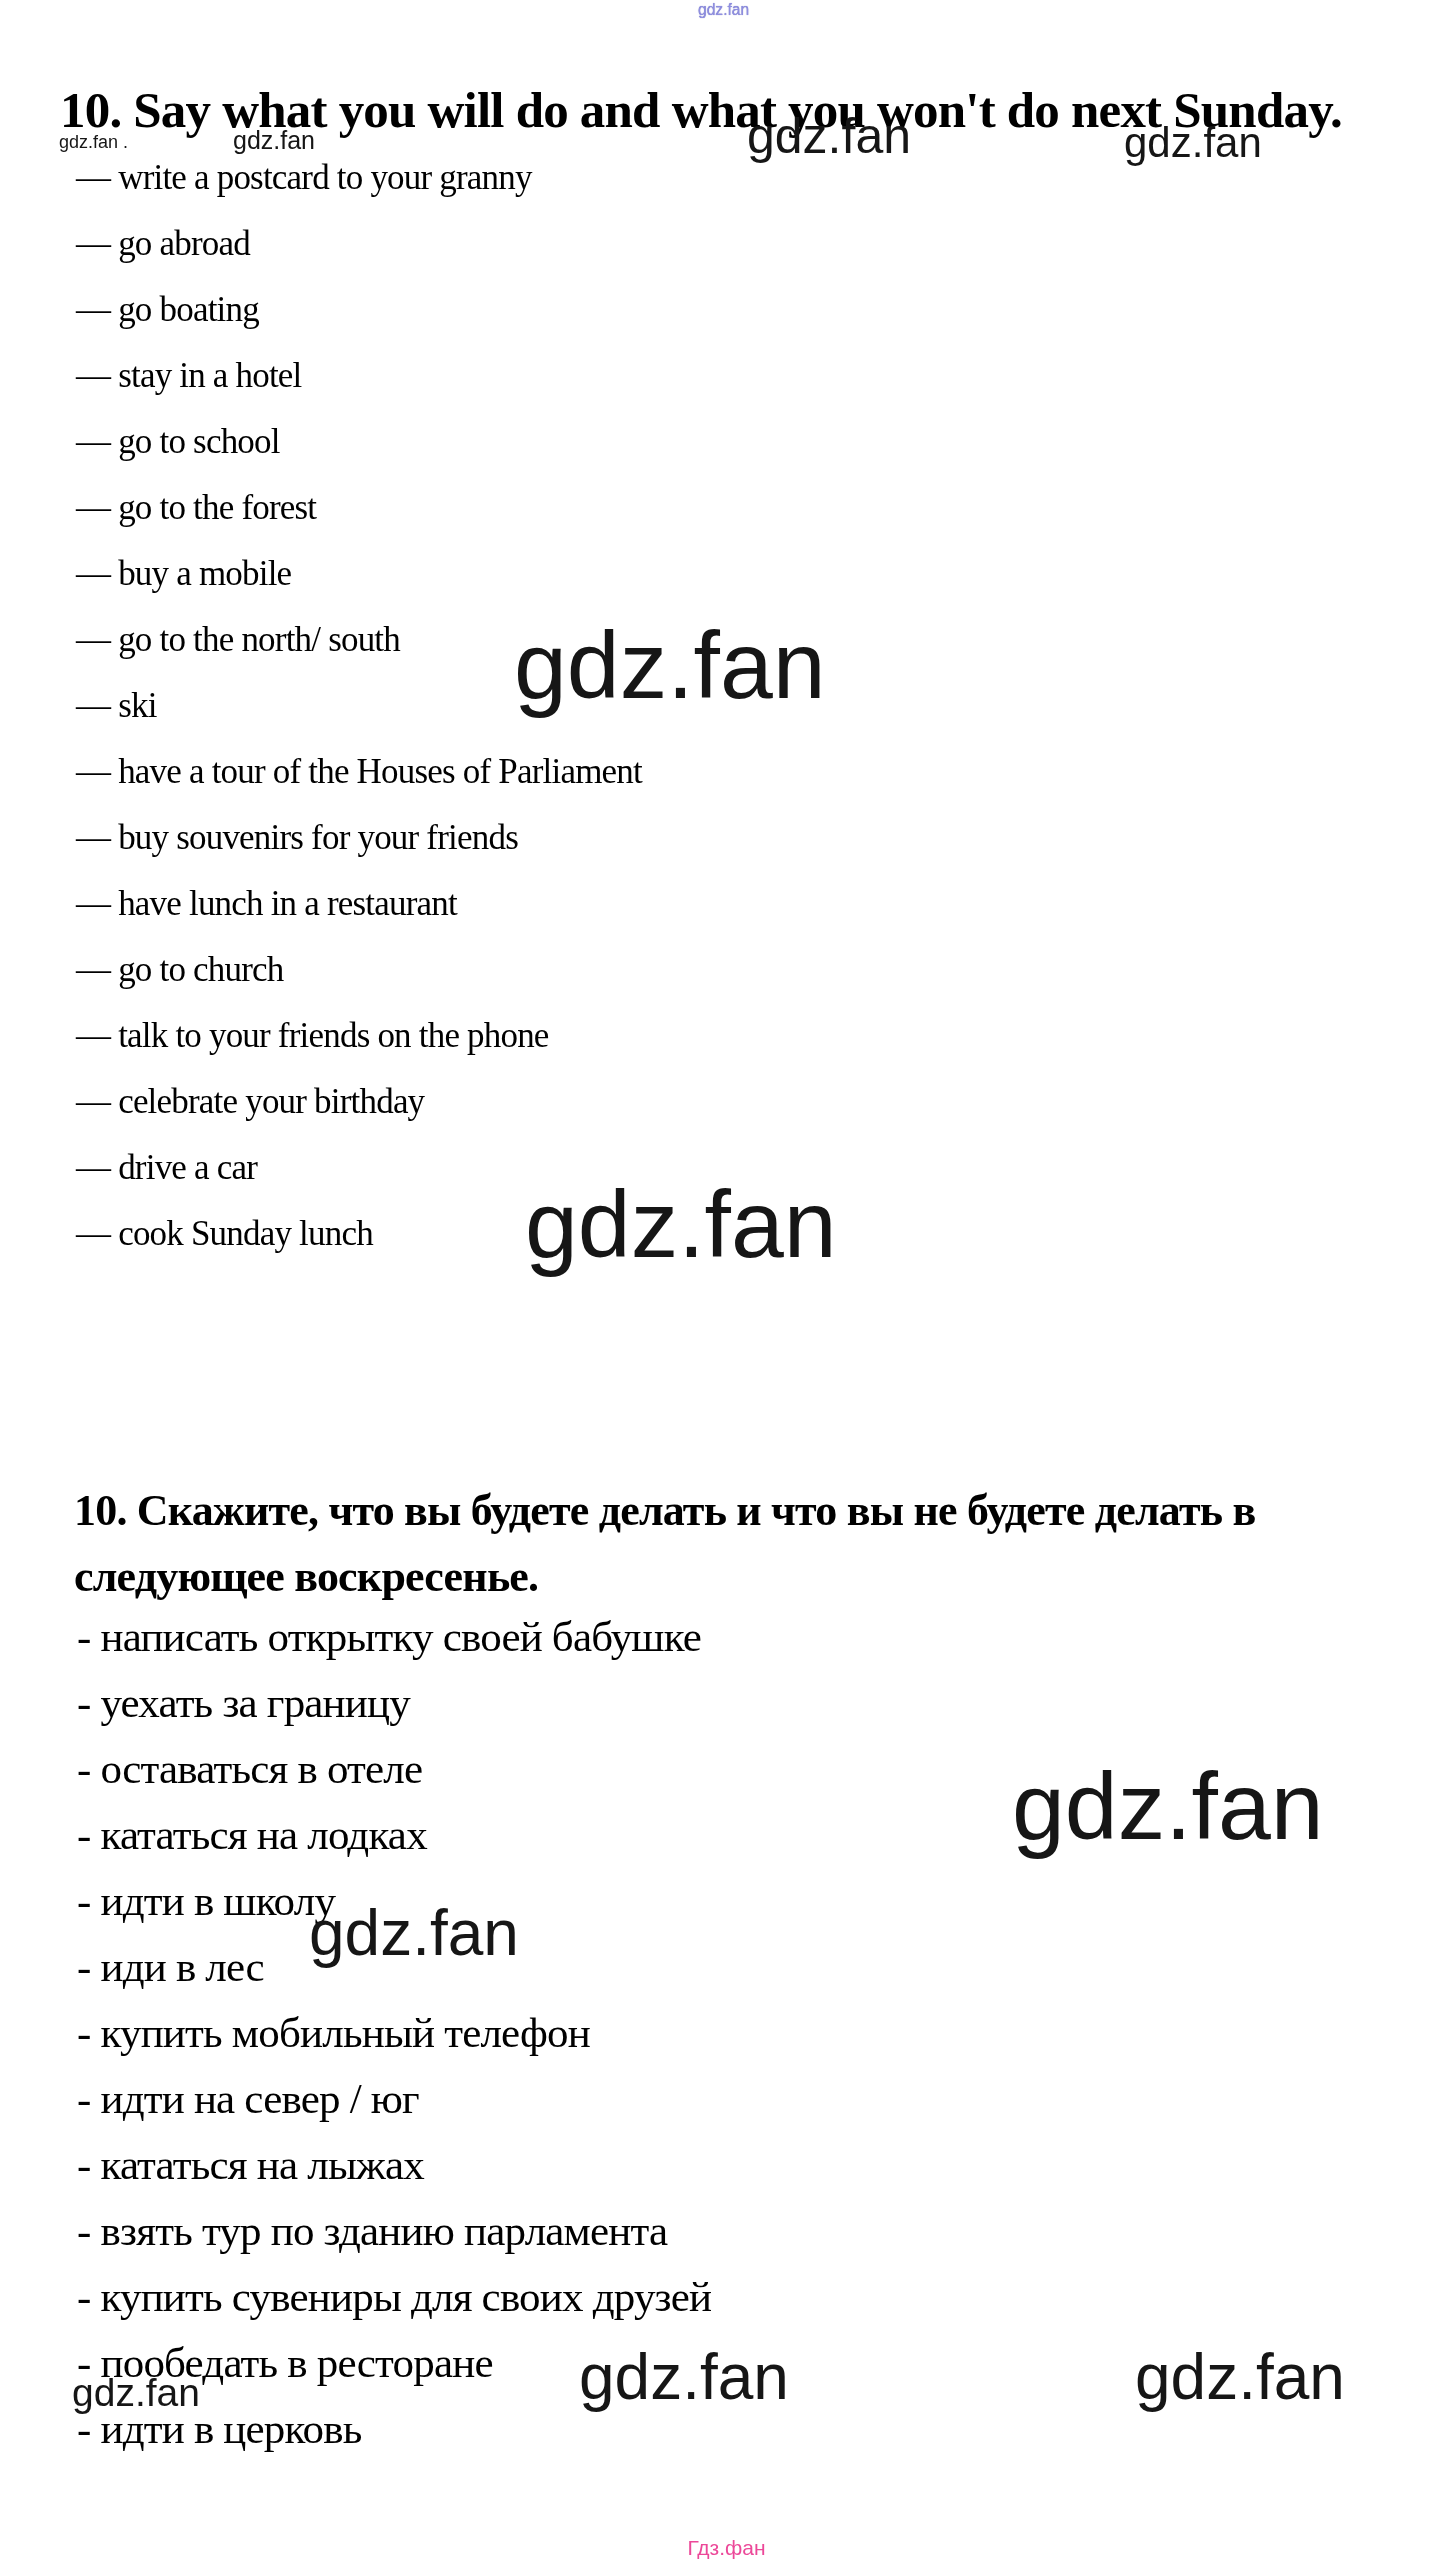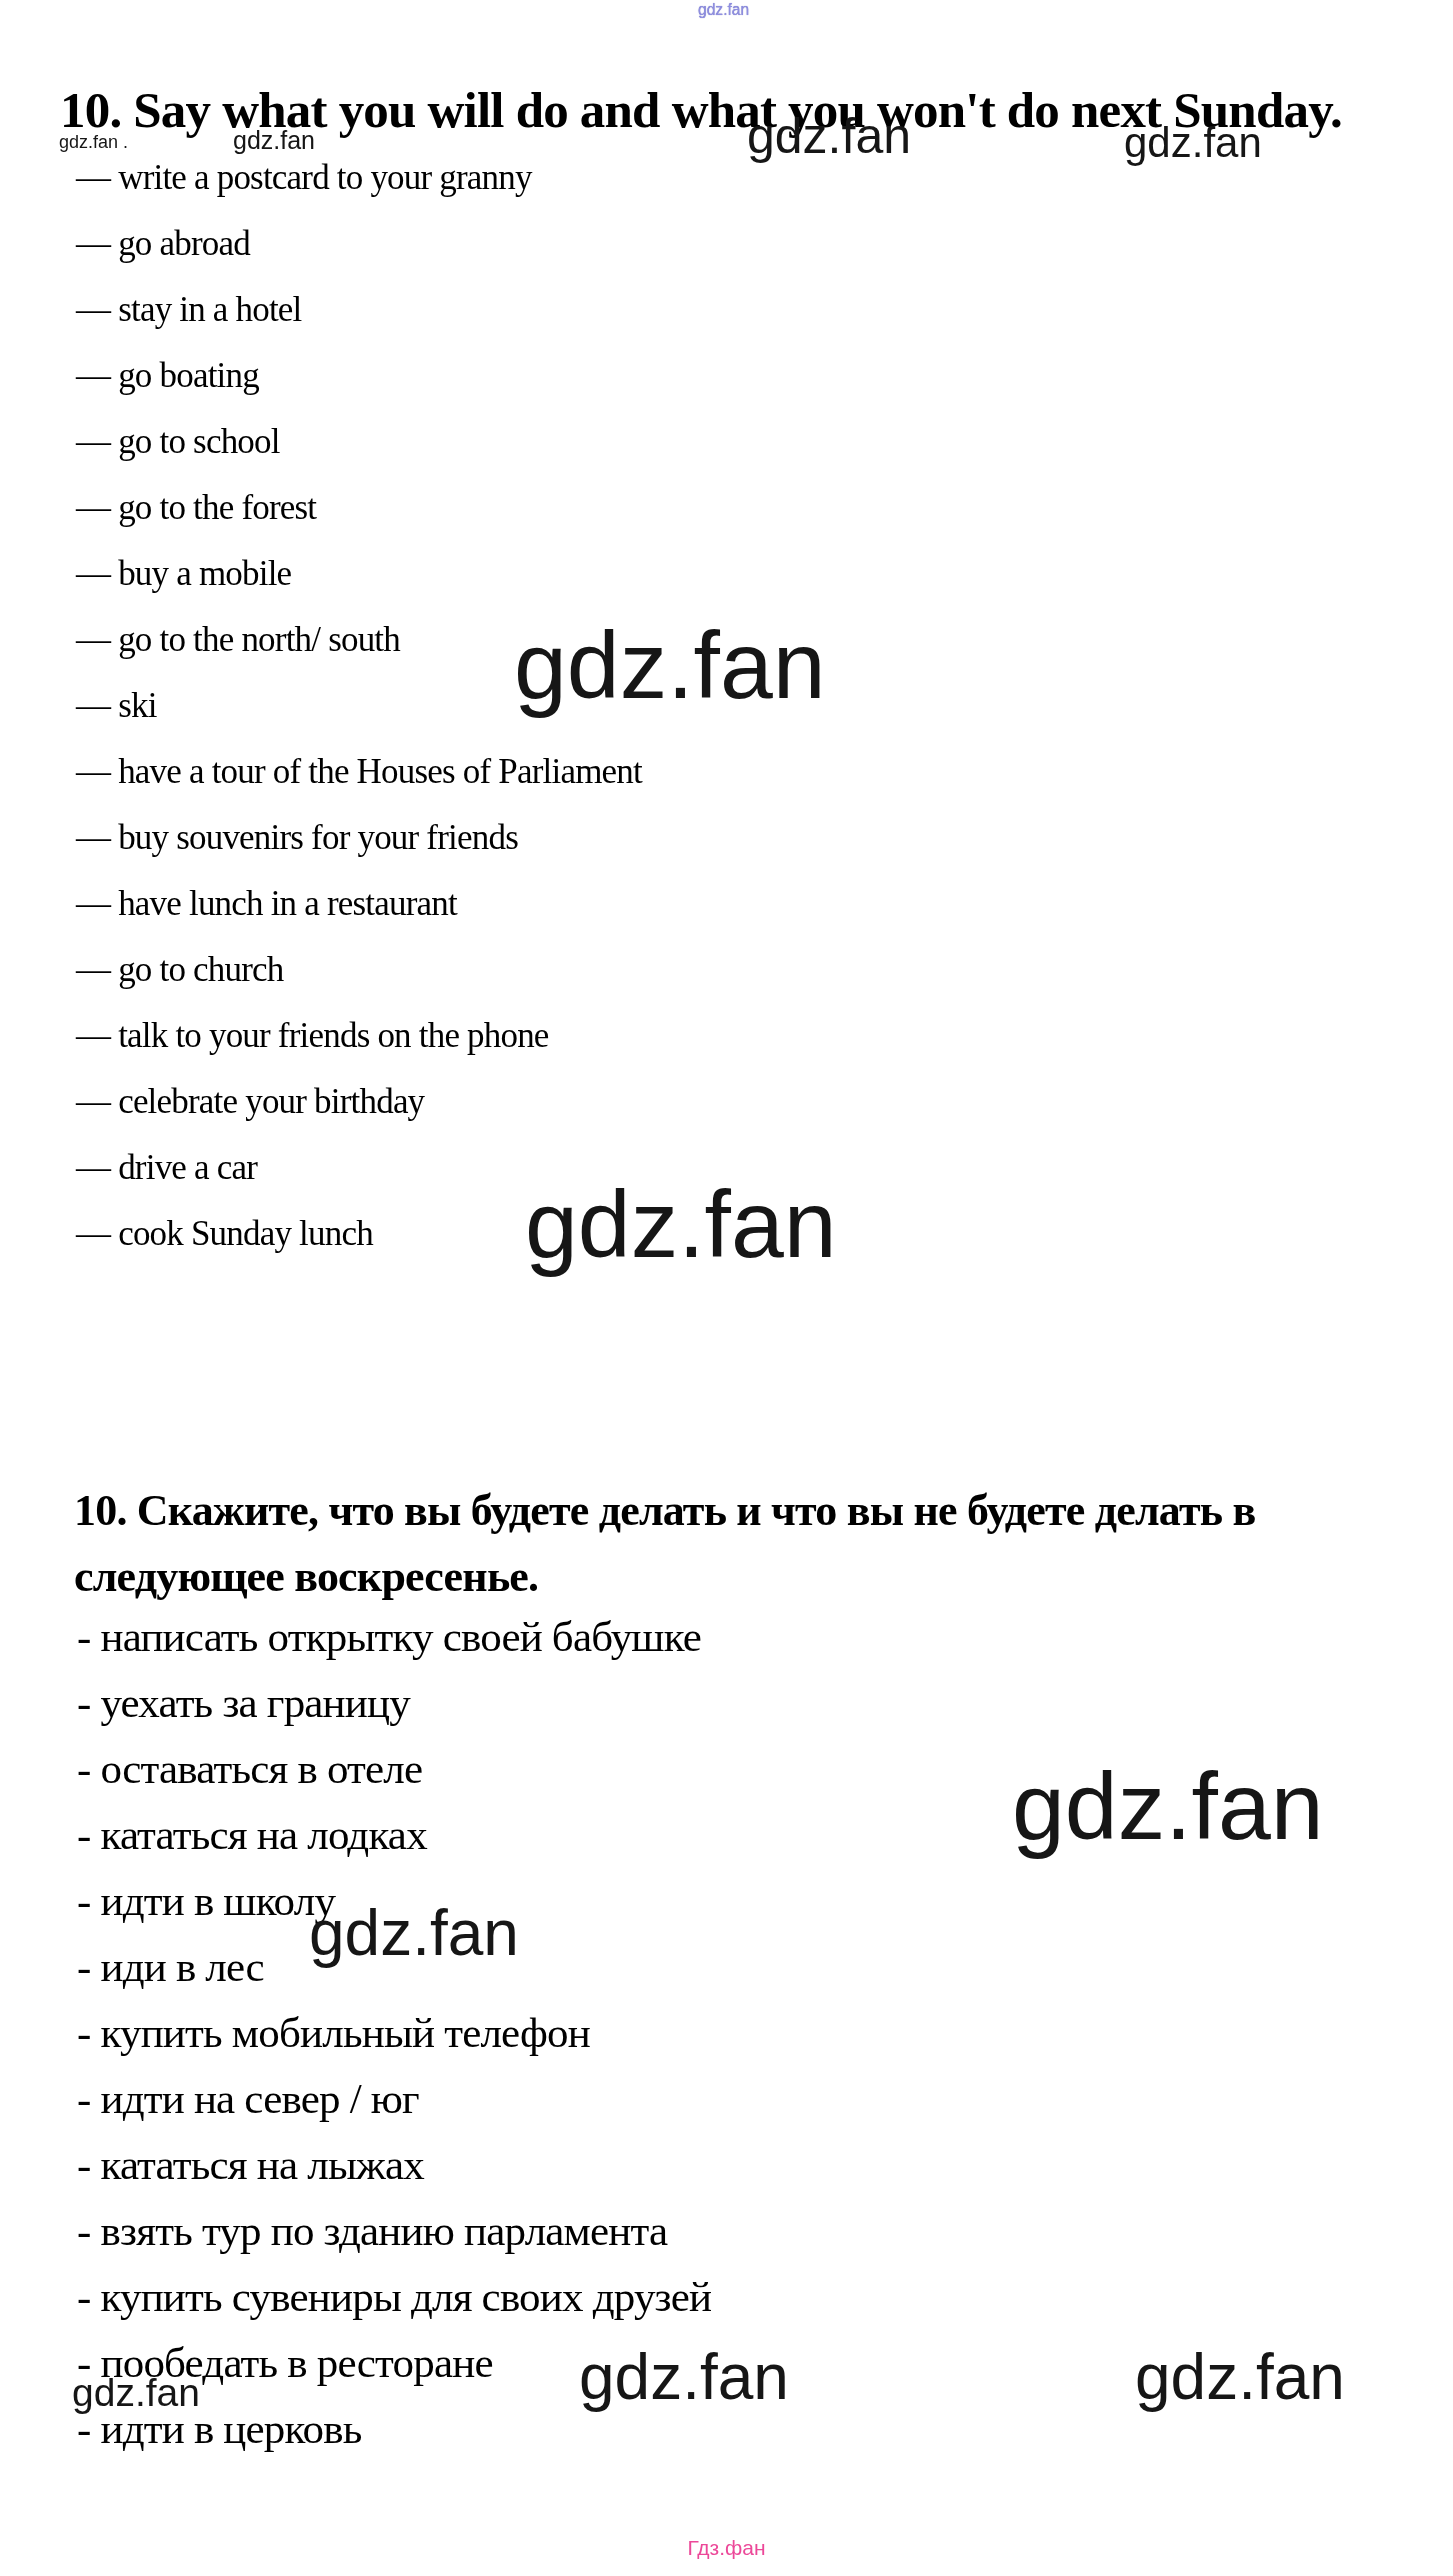--- a/index.html
+++ b/index.html
@@ -34,22 +34,22 @@
   <h1 class="en-title">10. Say what you will do and what you won't do next Sunday.</h1>
 
   <span class="wm" style="left:59px;top:133px;font-size:18px;">gdz.fan .</span>
   <span class="wm" style="left:233px;top:128px;font-size:25px;">gdz.fan</span>
   <span class="wm" style="left:747px;top:111px;font-size:50px;">gdz.fan</span>
   <span class="wm" style="left:1124px;top:122px;font-size:42px;">gdz.fan</span>
 
   <ul class="list en">
     <li>— write a postcard to your granny</li>
     <li>— go abroad</li>
+    <li>— go boating</li>
     <li>— stay in a hotel</li>
-    <li>— go boating</li>
     <li>— go to school</li>
     <li>— go to the forest</li>
     <li>— buy a mobile</li>
     <li>— go to the north/ south</li>
     <li>— ski</li>
     <li>— have a tour of the Houses of Parliament</li>
     <li>— buy souvenirs for your friends</li>
     <li>— have lunch in a restaurant</li>
     <li>— go to church</li>
     <li>— talk to your friends on the phone</li>

